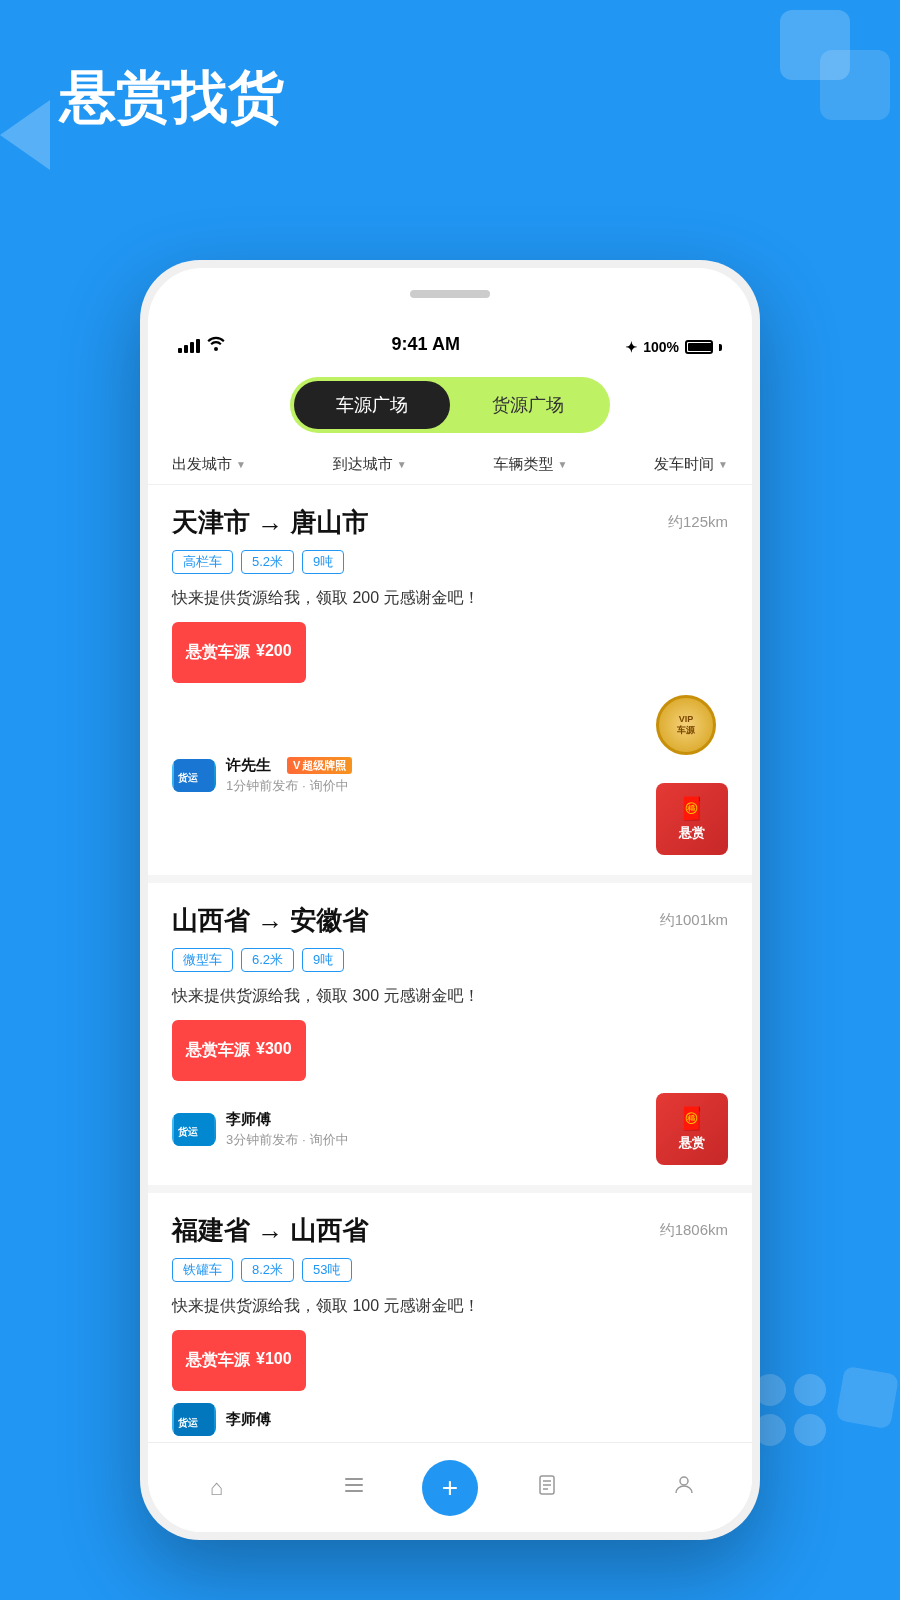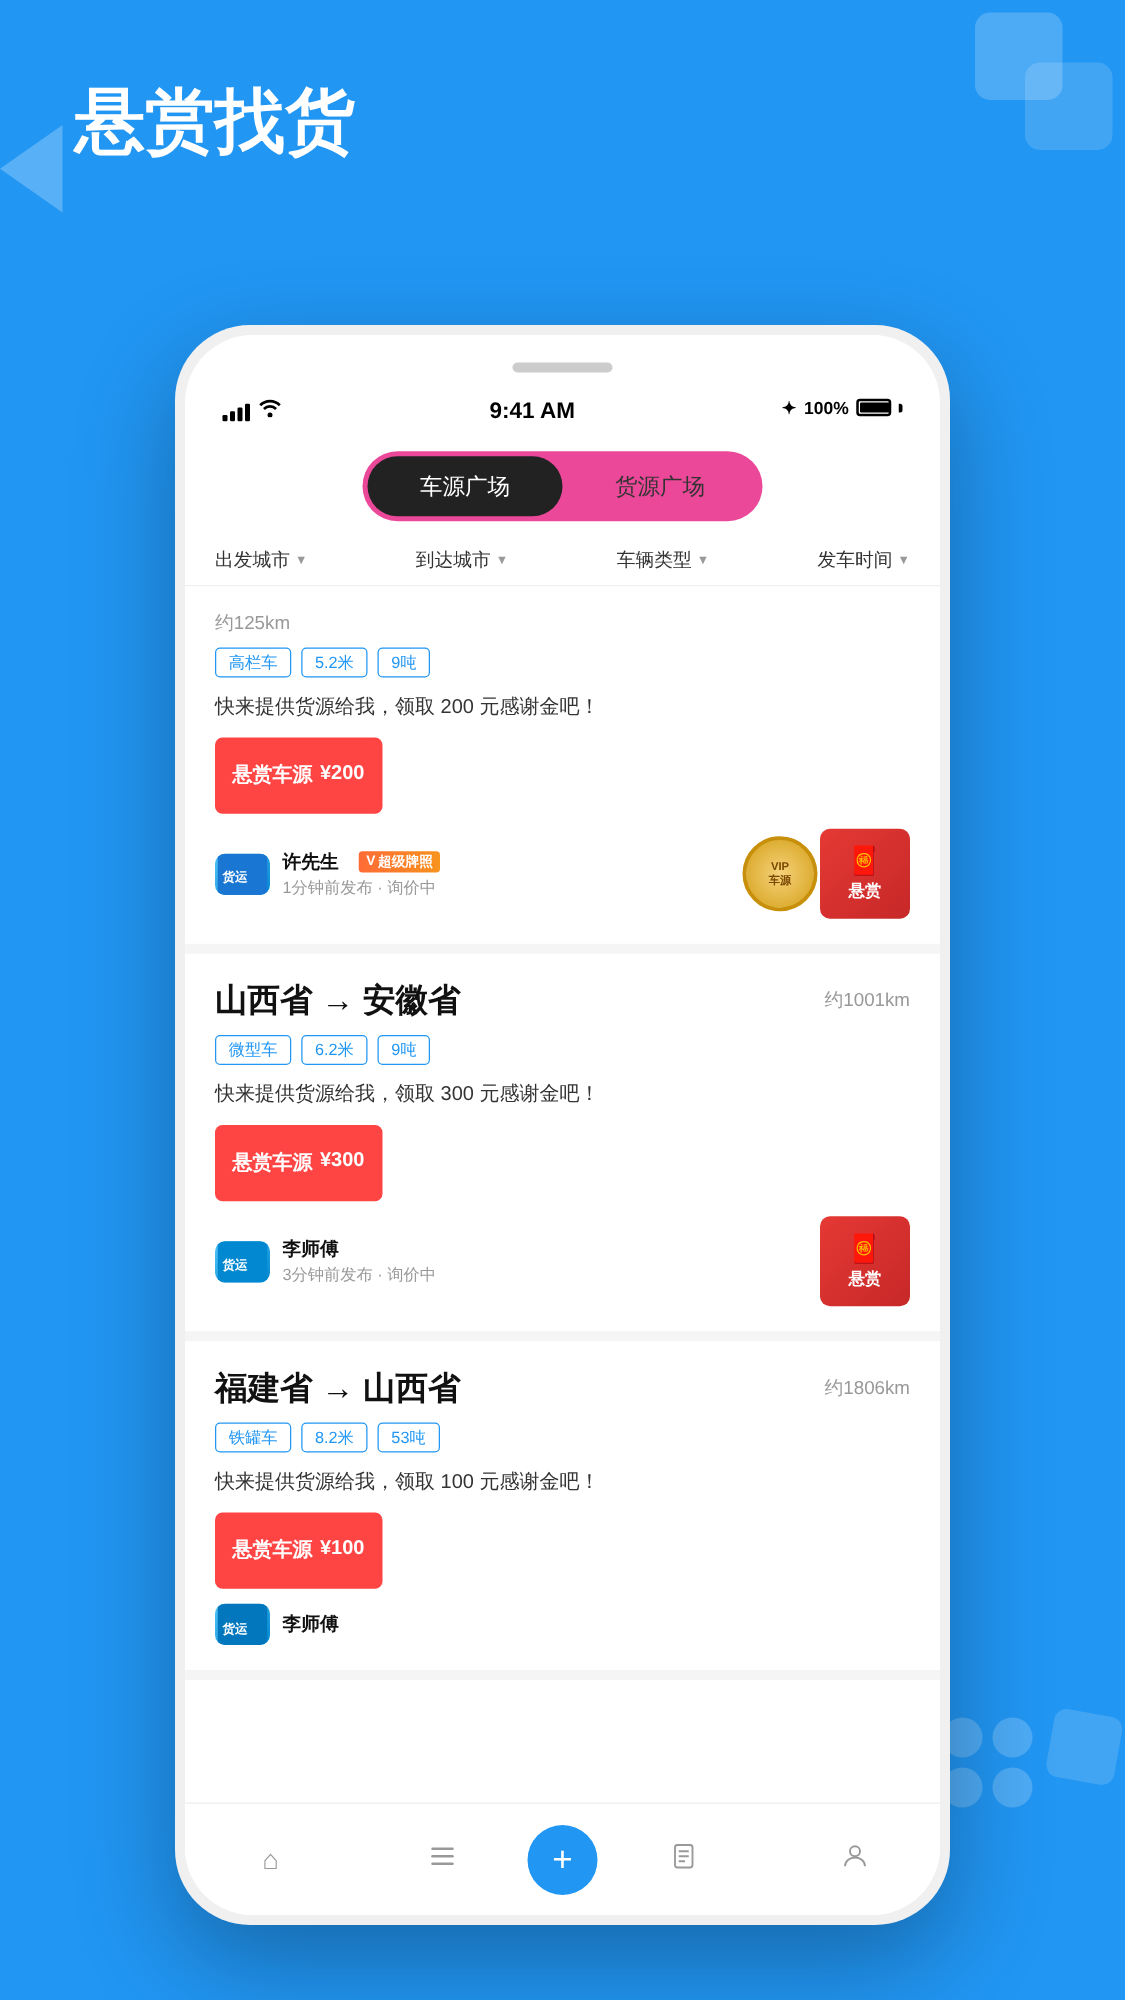--- a/index.html
+++ b/index.html
@@ -63,24 +63,25 @@
       height: 8px;
       background: #ccc;
       border-radius: 4px;
       z-index: 10;
     }
 
     
     .status-bar {
       display: flex;
       justify-content: space-between;
-      align-items: flex-start;
+      align-items: flex-end;
       padding: 50px 30px 10px 30px;
       font-size: 18px;
       font-weight: 600;
+      margin-top: 16px;
     }
 
     .status-left {
       display: flex;
       align-items: center;
       gap: 6px;
     }
 
     .signal-bars {
       display: flex;
@@ -136,21 +137,21 @@
 
     
     .tab-switcher {
       display: flex;
       justify-content: center;
       margin: 12px 20px;
     }
 
     .tab-container {
       display: flex;
-      background: #ec4899;
+      background: #bef264;
       border-radius: 30px;
       padding: 4px;
       width: 320px;
     }
 
     .tab-item {
       flex: 1;
       text-align: center;
       padding: 12px 20px;
       border-radius: 26px;
@@ -492,20 +493,21 @@
       <div class="filter-item">
         <span>发车时间</span>
         <span class="filter-arrow">▼</span>
       </div>
     </div>
 
     <div class="listings-container">
 
       <div class="listing-card">
         <div class="listing-header">
+          <span class="route-title">天津市 → 唐山市</span>
           <span class="distance">约125km</span>
         </div>
         <div class="tags-row">
           <span class="tag">高栏车</span>
           <span class="tag">5.2米</span>
           <span class="tag">9吨</span>
         </div>
         <div class="listing-desc">快来提供货源给我，领取 200 元感谢金吧！</div>
         <div class="reward-badge">
           <span>悬赏车源</span>
@@ -525,21 +527,21 @@
               <div class="poster-name">
                 <span>许先生</span>
                 <span class="vip-badge">
                   <span>V</span>
                   <span>超级牌照</span>
                 </span>
               </div>
               <div class="post-time">1分钟前发布 · 询价中</div>
             </div>
           </div>
-          <div style="display:flex;align-items:center;gap:2px;">
+          <div style="display:flex;align-items:flex-start;gap:28px;flex-direction:column;">
             <div class="vip-stamp">
               <span style="font-size:9px;font-weight:700;">VIP</span>
               <span style="font-size:9px;font-weight:700;">车源</span>
             </div>
             <button class="reward-button">
               <span class="reward-envelope">🧧</span>
               <span>悬赏</span>
             </button>
           </div>
         </div>

